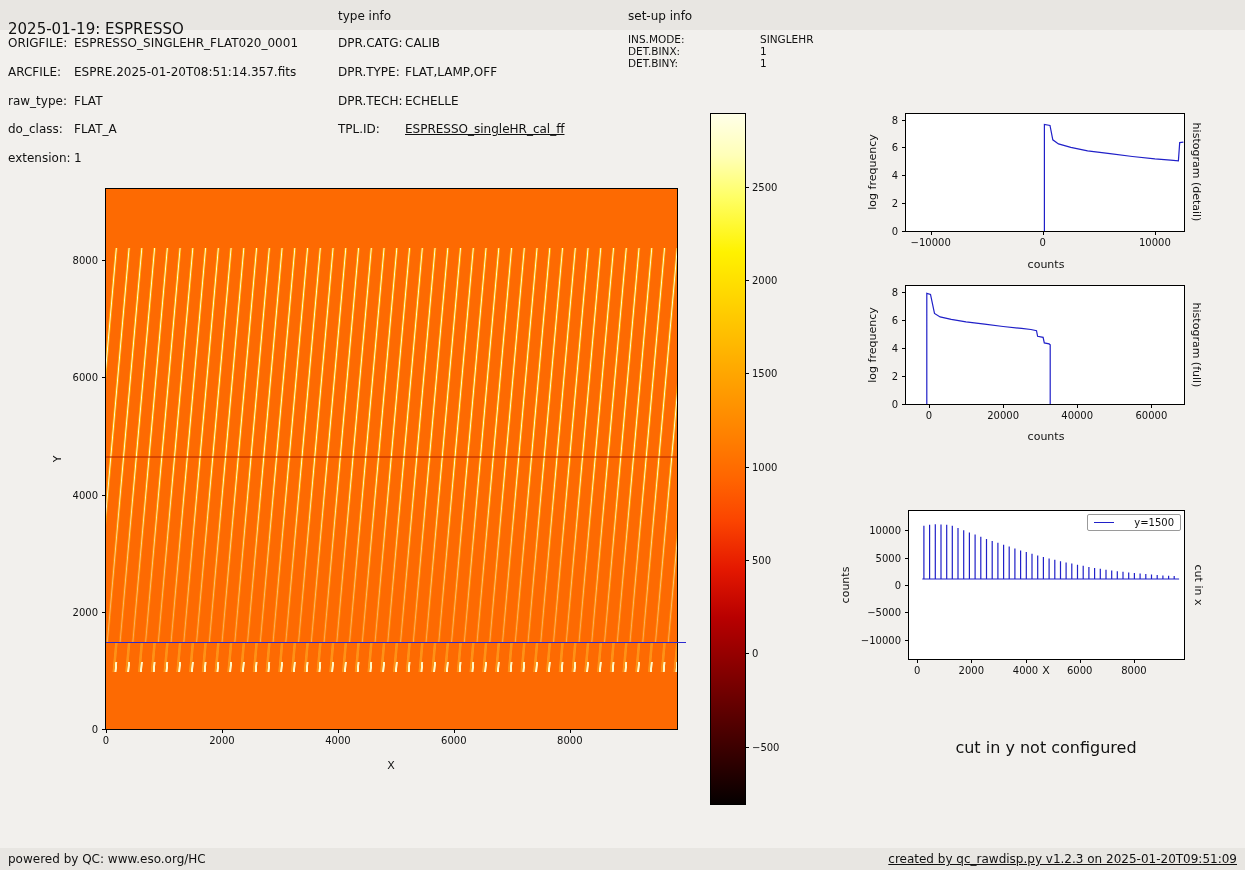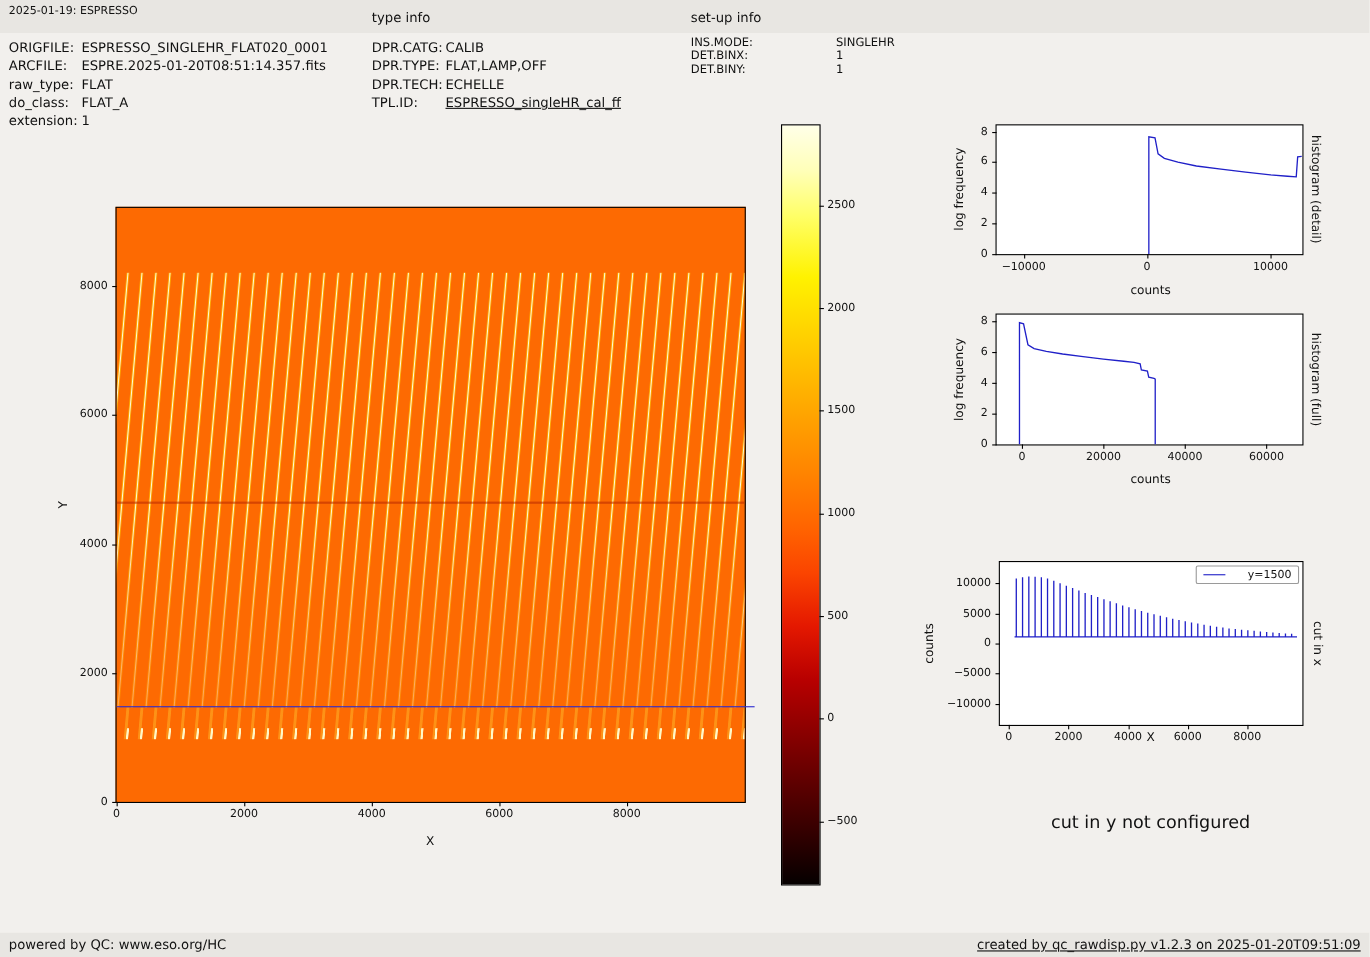--- a/index.html
+++ b/index.html
@@ -2,27 +2,27 @@
 <html><head>
 <meta charset="utf-8">
 <style>
   *{box-sizing:border-box;margin:0;padding:0;}
   html,body{width:1245px;height:870px;}
   body{position:relative;background:#f2f0ed;font-family:"DejaVu Sans","Liberation Sans",sans-serif;color:#111;overflow:hidden;}
 
   .strip{position:absolute;left:0;width:100%;background:#e8e6e2;}
   #header{top:0;height:30px;}
   #footer{top:848px;height:22px;}
-  #title{position:absolute;left:8px;top:5px;font-size:10px;}
+  #title{position:absolute;left:8px;top:20px;font-size:15px;}
   #type-info-h{position:absolute;left:338px;top:9px;font-size:12px;}
   #setup-info-h{position:absolute;left:628px;top:9px;font-size:12px;}
   #footer-left{position:absolute;left:8px;top:852px;font-size:12px;}
   #footer-right{position:absolute;right:8px;top:852px;font-size:12px;text-decoration:underline;}
 
-  .meta{position:absolute;display:grid;row-gap:3px;font-size:12px;line-height:13.8px;}
+  .meta{position:absolute;display:grid;row-gap:15px;font-size:12px;line-height:13.8px;}
   #meta-file{left:8px;top:37px;grid-template-columns:66px 1fr;}
   #meta-type{left:338px;top:37px;grid-template-columns:67px 1fr;}
   #meta-setup{left:628px;top:34px;grid-template-columns:132px 1fr;font-size:10.5px;line-height:11px;row-gap:1px;}
   .mvalue{white-space:nowrap;}
   .link{text-decoration:underline;}
 
   .axes{position:absolute;background:#fff;border:1px solid #000;}
   #main-axes{left:105px;top:188px;width:573px;height:542px;border-width:1.5px;background:#fd6a02;}
   #colorbar{left:710px;top:113px;width:36px;height:692px;
     background:linear-gradient(to top,

